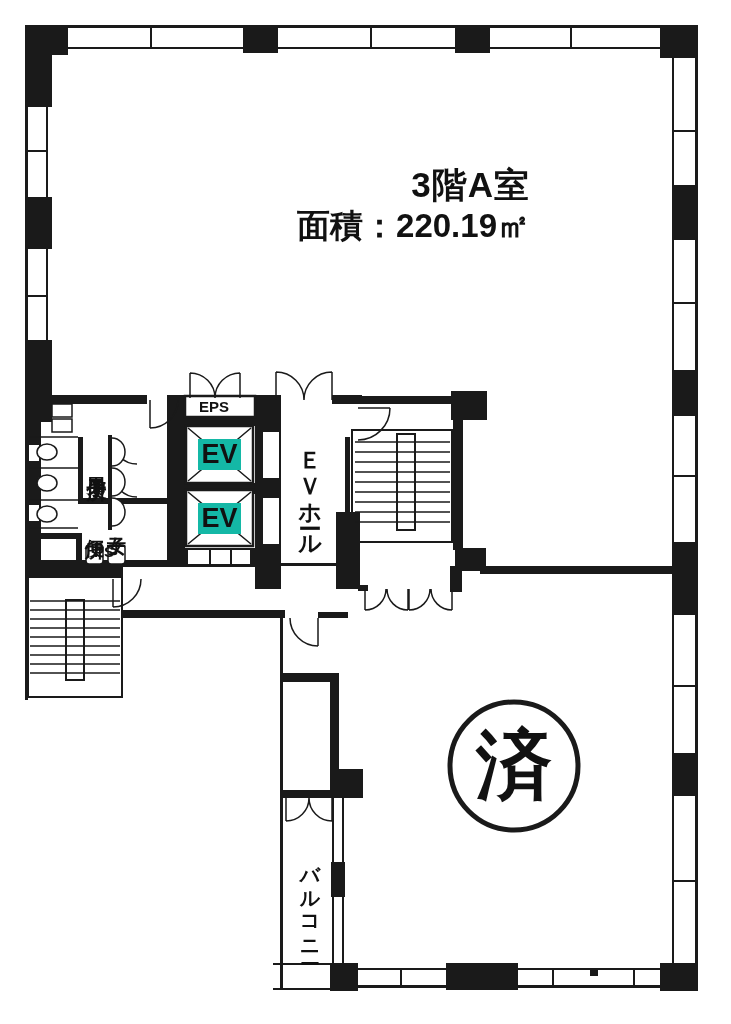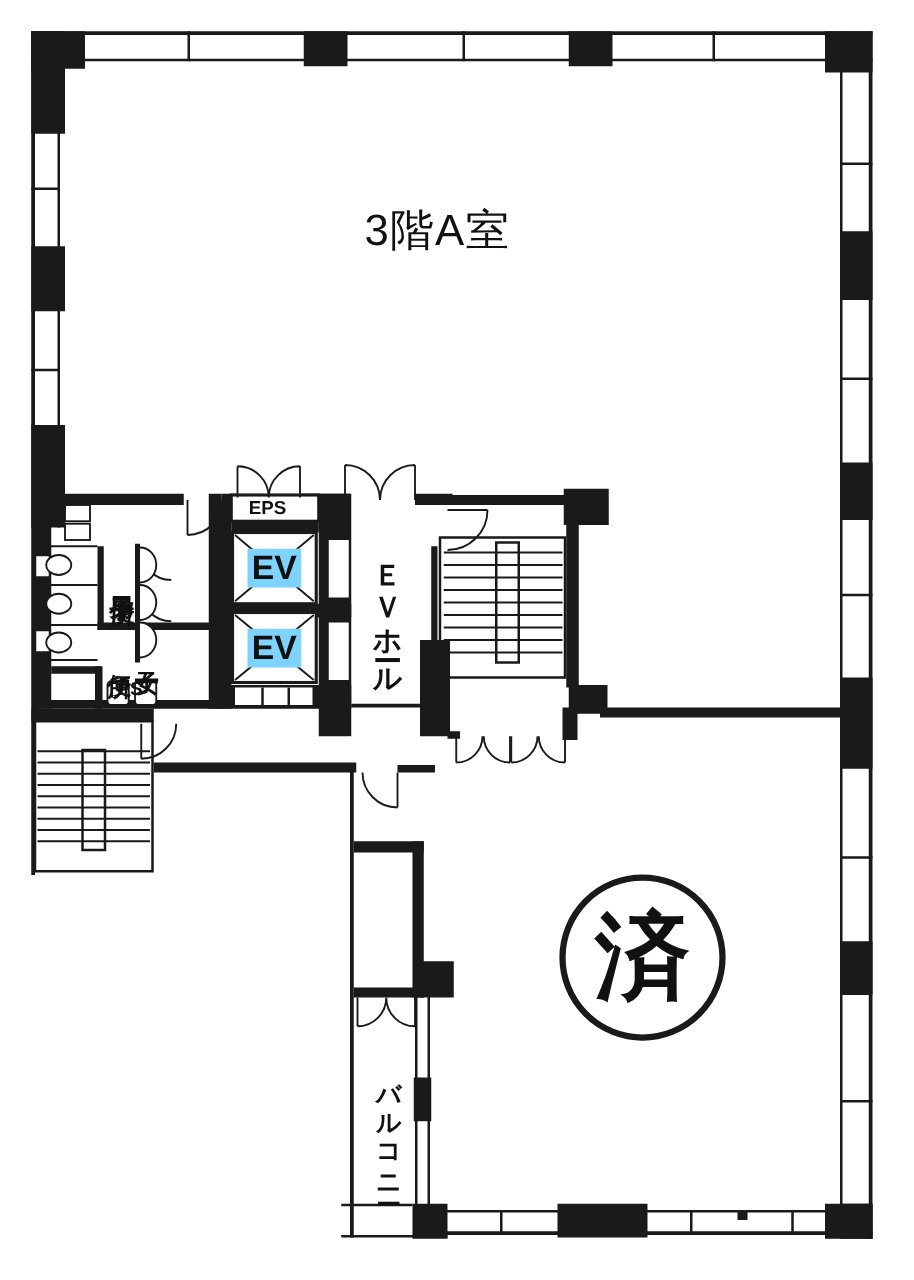--- a/index.html
+++ b/index.html
@@ -8,25 +8,25 @@
     width:731px;height:1024px;
     background:#ffffff;
     font-family:"Liberation Sans","DejaVu Sans",sans-serif;
     color:#111111;
     overflow:hidden;
   }
   #linework{position:absolute;left:0;top:0;}
   .lbl{position:absolute;color:#111111;font-weight:bold;white-space:nowrap;}
   .lbl.center{display:flex;align-items:center;justify-content:center;text-align:center;}
   .vert{writing-mode:vertical-rl;text-orientation:upright;display:flex;align-items:center;justify-content:center;}
-  #title-block{position:absolute;left:170px;top:164px;width:360px;text-align:center;font-weight:normal;line-height:1.2;}
+  #title-block{position:absolute;left:170px;top:164px;width:360px;text-align:right;font-weight:bold;line-height:1.2;}
   #title-line1{font-size:35px;letter-spacing:1px;}
   #title-line2{font-size:33px;}
   #title-line3{font-size:32px;}
-  .evlabel span{background:#7dd3fc;padding:0 3px;}
+  .evlabel span{background:#14b8a6;padding:0 3px;}
   #stamp-label{font-size:76px;}
 </style>
 </head>
 <body>
 
 <div id="plan">
 
   <svg id="linework" width="731" height="1024" viewBox="0 0 731 1024" xmlns="http://www.w3.org/2000/svg">
 
     <g fill="#1a1a1a">
@@ -180,20 +180,21 @@
       <path d="M112 438 a13 14 0 0 1 0 28"></path>
       <path d="M112 468 a13 14 0 0 1 0 28"></path>
       <path d="M112 498 a13 14 0 0 1 0 28"></path>
     </g>
 
     <circle cx="514" cy="766" r="64" stroke="#1a1a1a" stroke-width="5" fill="#ffffff"></circle>
   </svg>
 
   <div id="title-block">
     <div id="title-line1">3階A室</div>
+    <div id="title-line2">面積：220.19㎡</div>
   </div>
 
   <div class="lbl center" style="left:186px;top:397px;width:56px;height:19px;font-size:15px;text-align:center;">EPS</div>
 
   <div class="lbl center evlabel" style="left:186px;top:427px;width:67px;height:55px;font-size:27px;">
       <span>EV</span>
     </div>
 
   <div class="lbl center evlabel" style="left:186px;top:491px;width:67px;height:54px;font-size:27px;">
       <span>EV</span>

